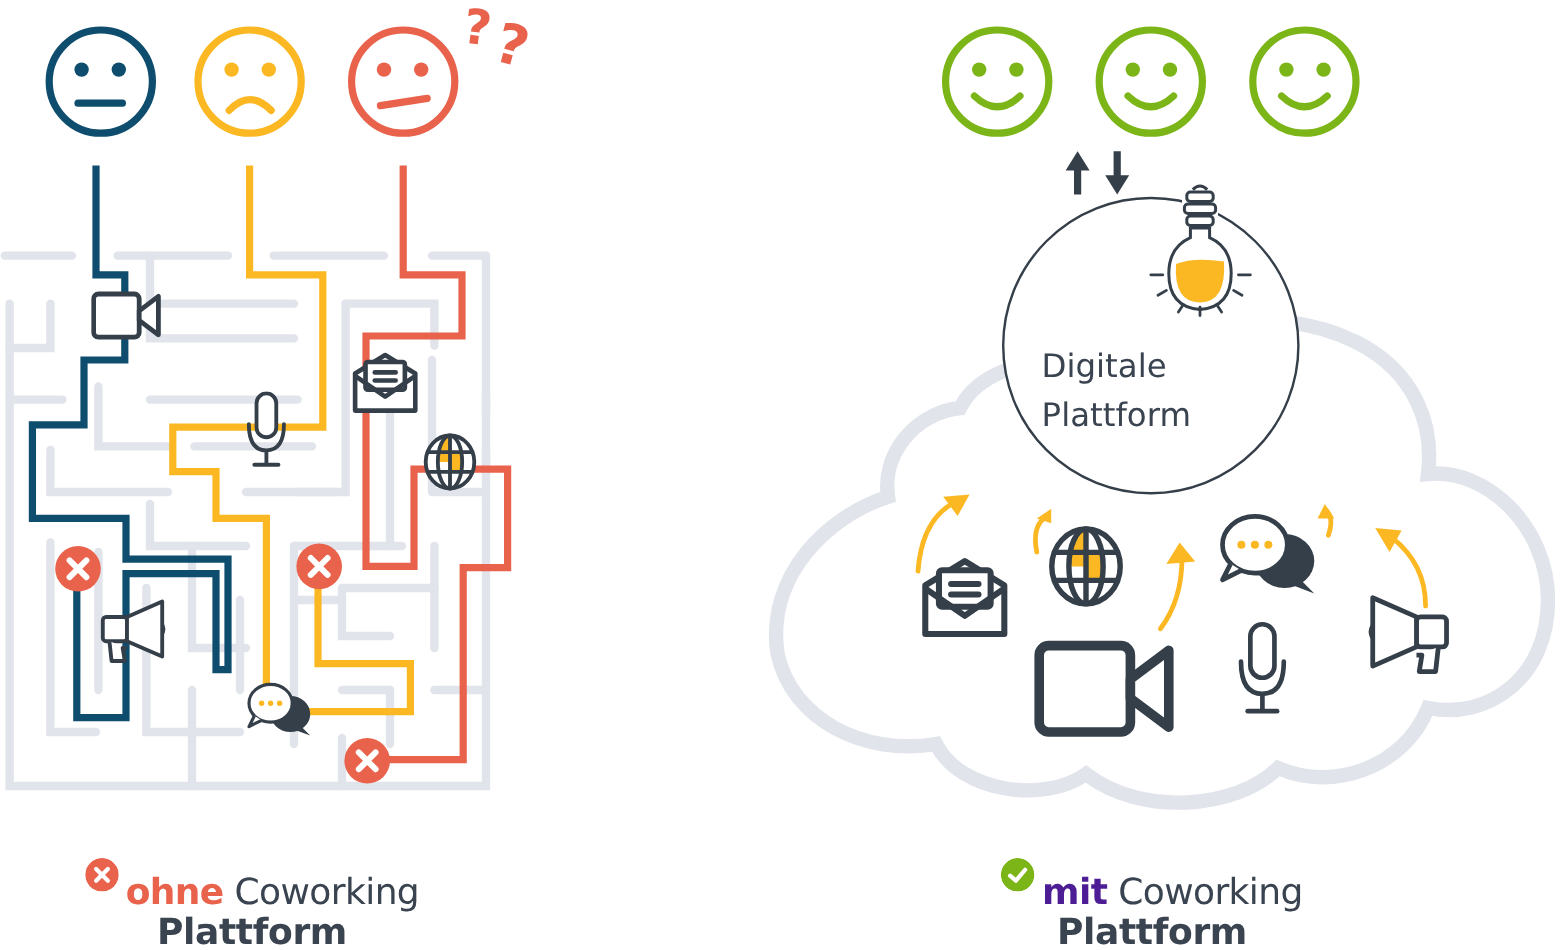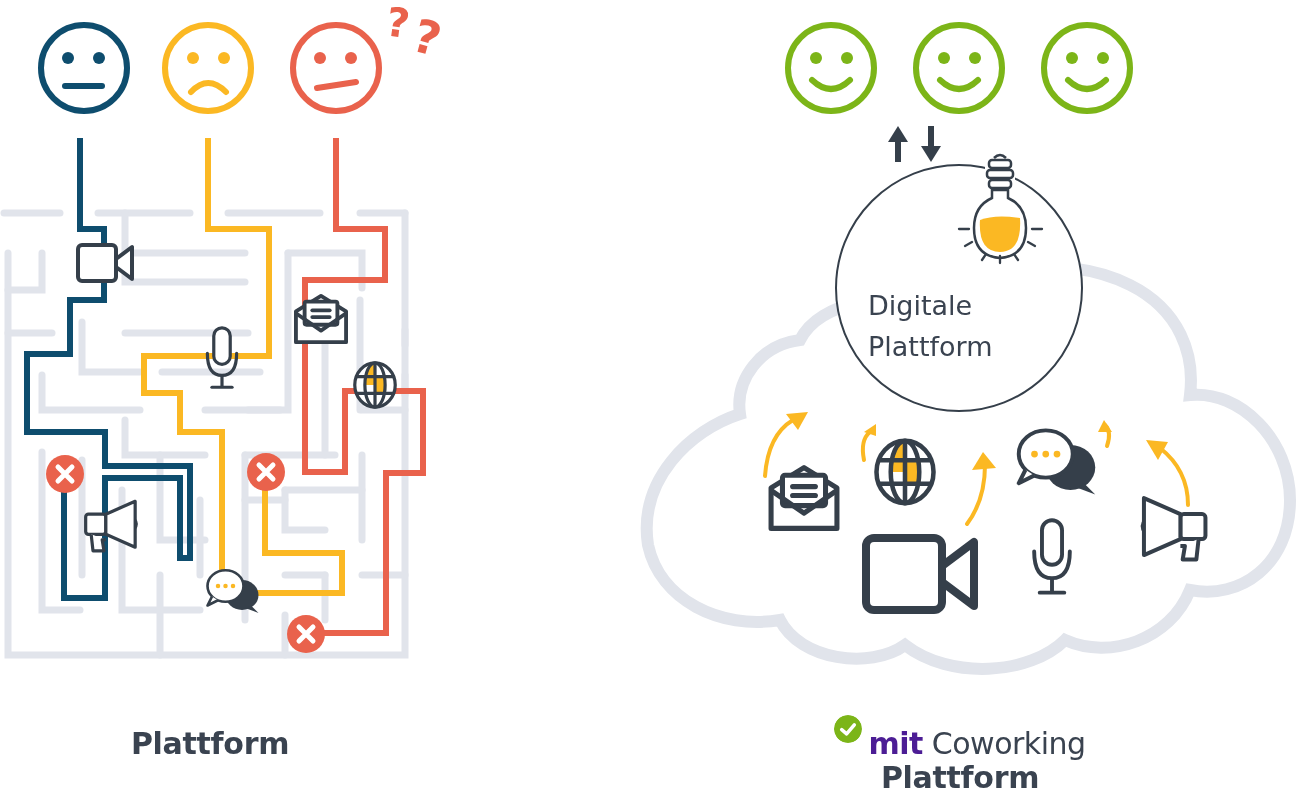--- a/index.html
+++ b/index.html
@@ -221,20 +221,26 @@
     </g>
   </g>
 </svg>
 
 <div class="platform-label">
   <div>Digitale</div>
   <div>Plattform</div>
 </div>
 
 <div class="caption" style="left:40px; top:727px; width:340px;">
+  <div class="line1">
+    <svg class="badge" viewBox="0 0 40 40">
+      <circle cx="20" cy="20" r="20" fill="#e9624c"></circle>
+      <path d="M13 13 L27 27 M27 13 L13 27" stroke="#fff" stroke-width="5" stroke-linecap="round"></path>
+    </svg><span class="accent-red" style="font-weight:bold;">ohne</span> <span>Coworking</span>
+  </div>
   <div class="line2">Plattform</div>
 </div>
 
 <div class="caption" style="left:810px; top:727px; width:300px;">
   <div class="line1">
     <svg class="badge" viewBox="0 0 40 40">
       <circle cx="20" cy="20" r="20" fill="#7cb518"></circle>
       <path d="M11 21 L18 27 L29 14" fill="none" stroke="#fff" stroke-width="5" stroke-linecap="round" stroke-linejoin="round"></path>
     </svg><span class="accent-green" style="font-weight:bold;">mit</span> <span>Coworking</span>
   </div>

